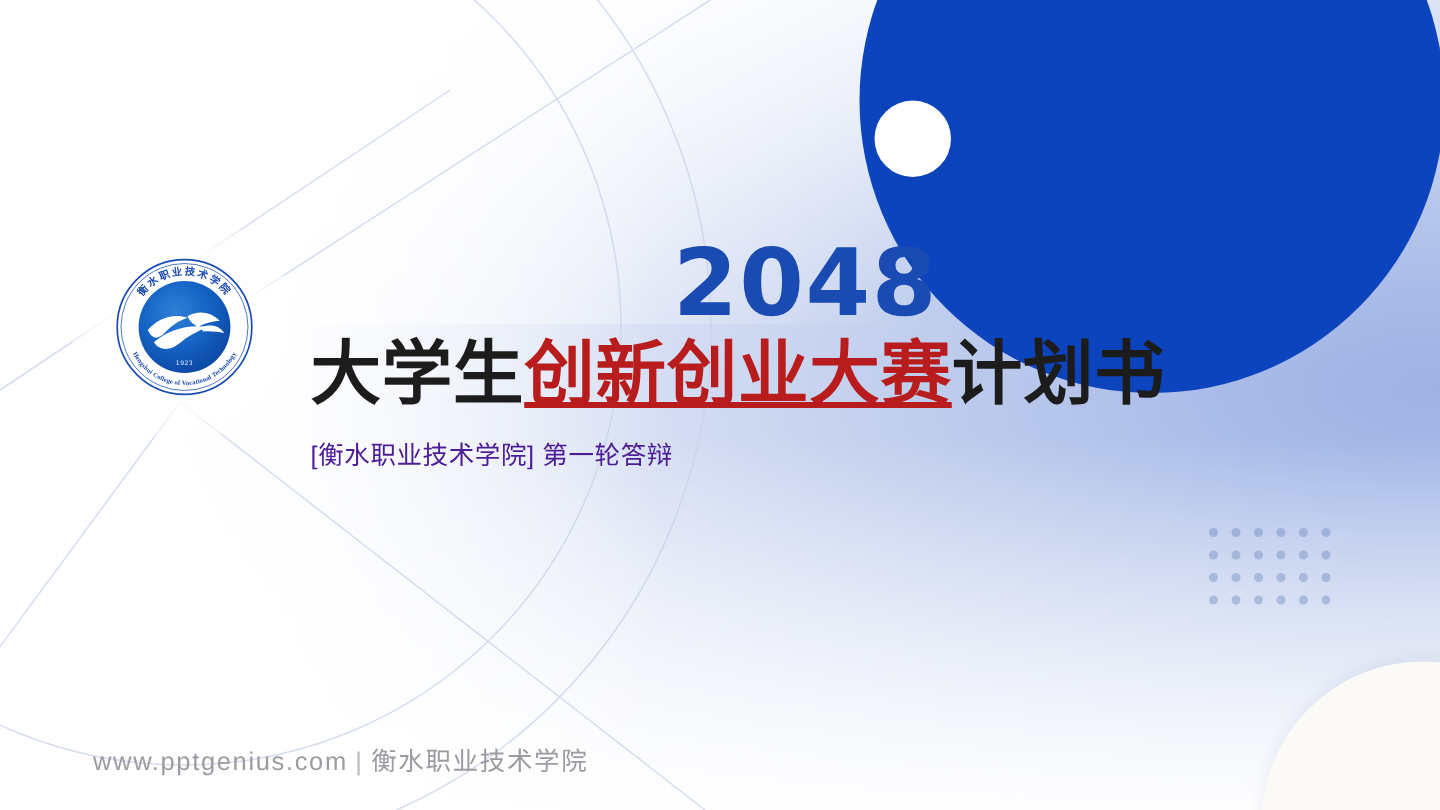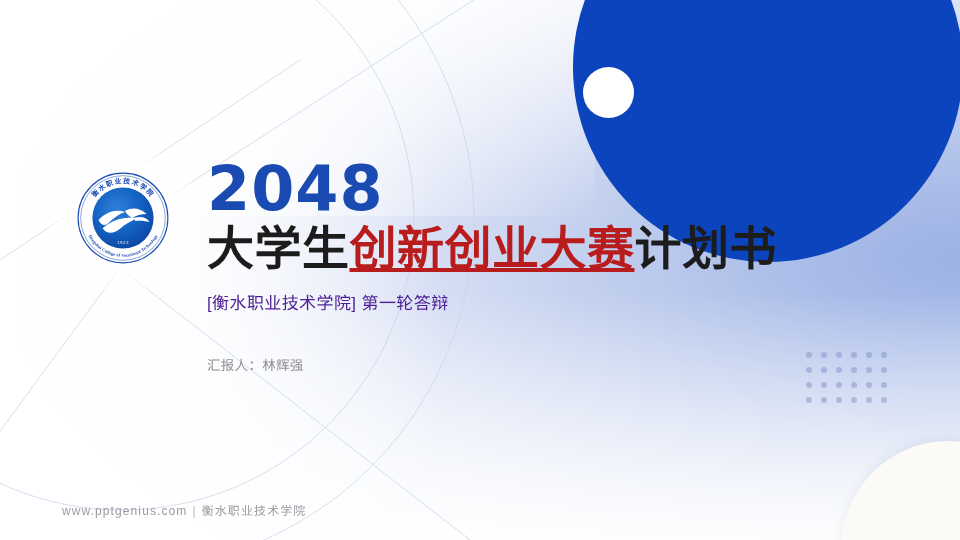--- a/index.html
+++ b/index.html
@@ -103,20 +103,21 @@
     left:207px; top:160px;
     width:660px;
   }
   .year {
     font-size:62px;
     font-weight:bold;
     line-height:0.92;
     letter-spacing:1px;
     color:#1a4bb3;
     font-family:"DejaVu Sans","Liberation Sans",sans-serif;
+    text-align:center;
   }
   .main-title {
     margin-top:6px;
     font-size:47px;
     font-weight:bold;
     line-height:1.12;
     letter-spacing:0.5px;
     color:#1c1c1c;
     white-space:nowrap;
   }
@@ -133,21 +134,21 @@
     font-size:13.5px;
     line-height:1.72;
     color:#8f8f95;
     letter-spacing:0.3px;
   }
 
   
   .footer {
     position:absolute;
     left:62px; bottom:22px;
-    font-size:12px;
+    font-size:17px;
     color:#9b9ba2;
     letter-spacing:1.1px;
     white-space:nowrap;
   }
   .footer .sep { margin:0 5px; color:#b9b9c0; }
 </style>
 </head>
 <body>
 
 <div id="slide">
@@ -234,21 +235,20 @@
 
   <div class="text-block">
 
     <div class="year">2048</div>
 
     <div class="main-title"><span>大学生</span><span class="hl">创新创业大赛</span><span>计划书</span></div>
 
     <div class="subtitle">[衡水职业技术学院] 第一轮答辩</div>
 
     <div class="meta">
-      <div>汇报人：林辉强</div>
     </div>
   </div>
 
   <div class="footer">
     <span>www.pptgenius.com</span><span class="sep">|</span><span>衡水职业技术学院</span>
   </div>
 
 </div>
 
 </body></html>

